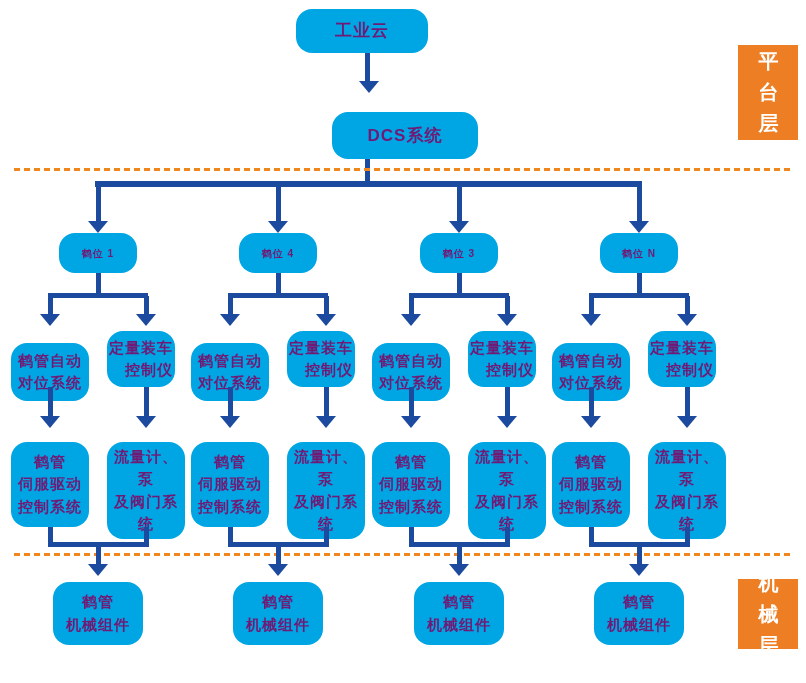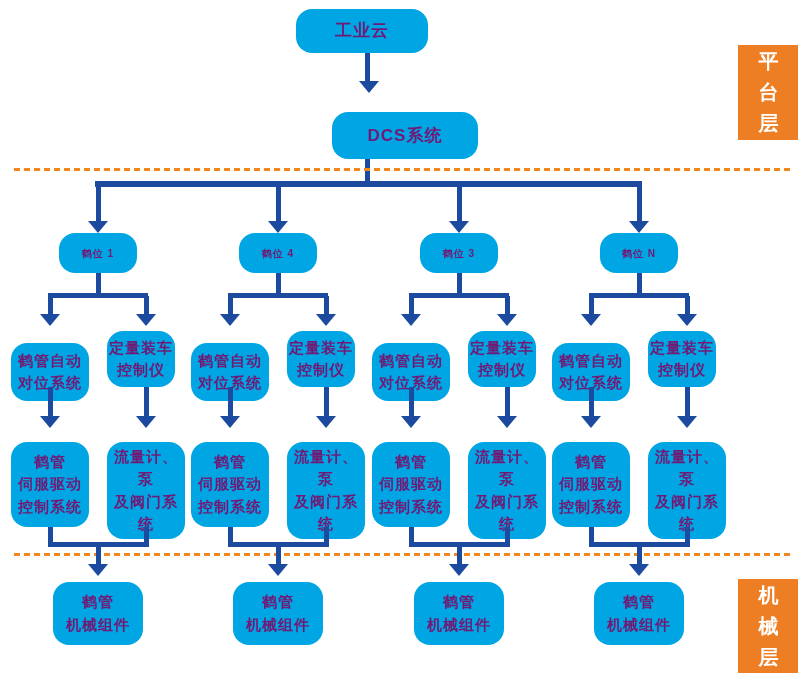--- a/index.html
+++ b/index.html
@@ -42,36 +42,36 @@
   .s-drop{left:96px;top:187px;height:35px;}
   .h-drop{left:88px;top:221px;}
   .box-crane{left:59px;top:233px;width:78px;height:40px;font-size:10px;}
   .s-crane{left:96px;top:273px;height:20px;}
   .t-bar{left:48px;top:293px;width:100px;}
   .s-la{left:48px;top:296px;height:19px;}
   .s-lb{left:144px;top:296px;height:19px;}
   .h-la{left:40px;top:314px;}
   .h-lb{left:136px;top:314px;}
   .box-r1l{left:11px;top:343px;width:78px;height:58px;}
-  .box-r1r{left:107px;top:331px;width:68px;height:56px;}
+  .box-r1r{left:107px;top:331px;width:68px;height:56px;text-align:right;}
   .s-aa{left:48px;top:387px;height:30px;}
   .s-ab{left:144px;top:387px;height:30px;}
   .h-aa{left:40px;top:416px;}
   .h-ab{left:136px;top:416px;}
   .box-r2l{left:11px;top:442px;width:78px;height:85px;}
   .box-r2r{left:107px;top:442px;width:78px;height:97px;}
   .s-ma{left:48px;top:527px;height:20px;}
   .s-mb{left:144px;top:527px;height:20px;}
   .m-bar{left:48px;top:542px;width:101px;}
   .s-mc{left:96px;top:547px;height:18px;}
   .h-mc{left:88px;top:564px;}
   .box-bot{left:53px;top:582px;width:90px;height:63px;}
   .layer-platform{top:45px;height:95px;}
   .layer-instrument{top:320px;height:100px;}
-  .layer-mechanical{top:579px;height:94px;}
+  .layer-mechanical{top:579px;height:70px;}
 </style>
 </head>
 <body>
 
 <div id="canvas">
 
   <div class="box box-top">
     <span>工业云</span>
   </div>
   <div class="stem s-cloud"></div>

